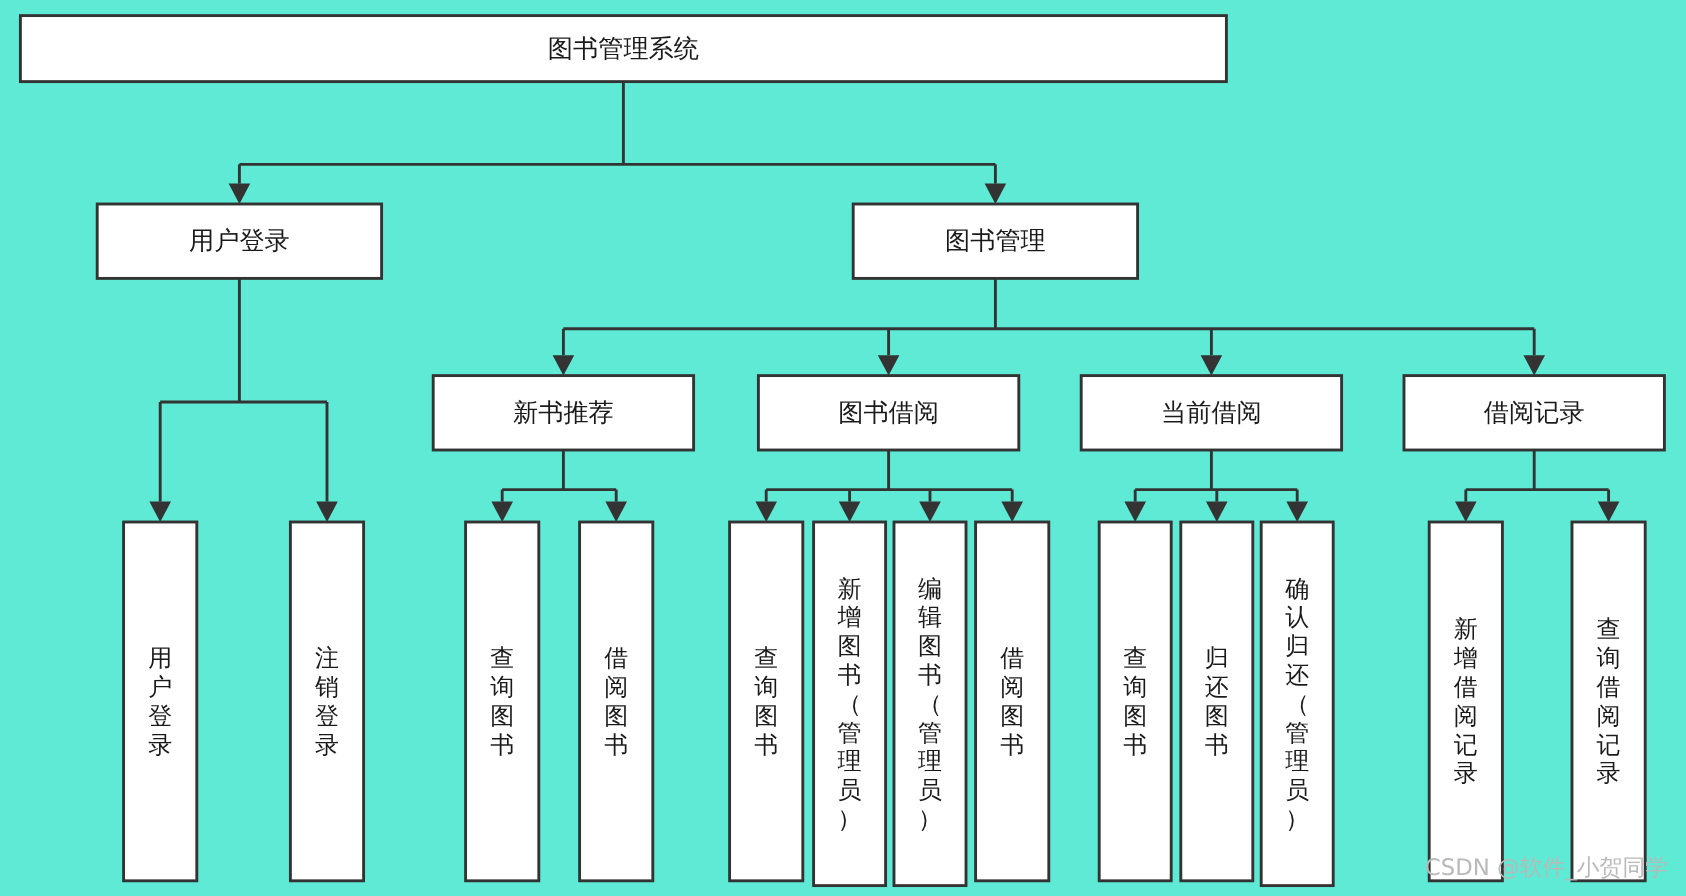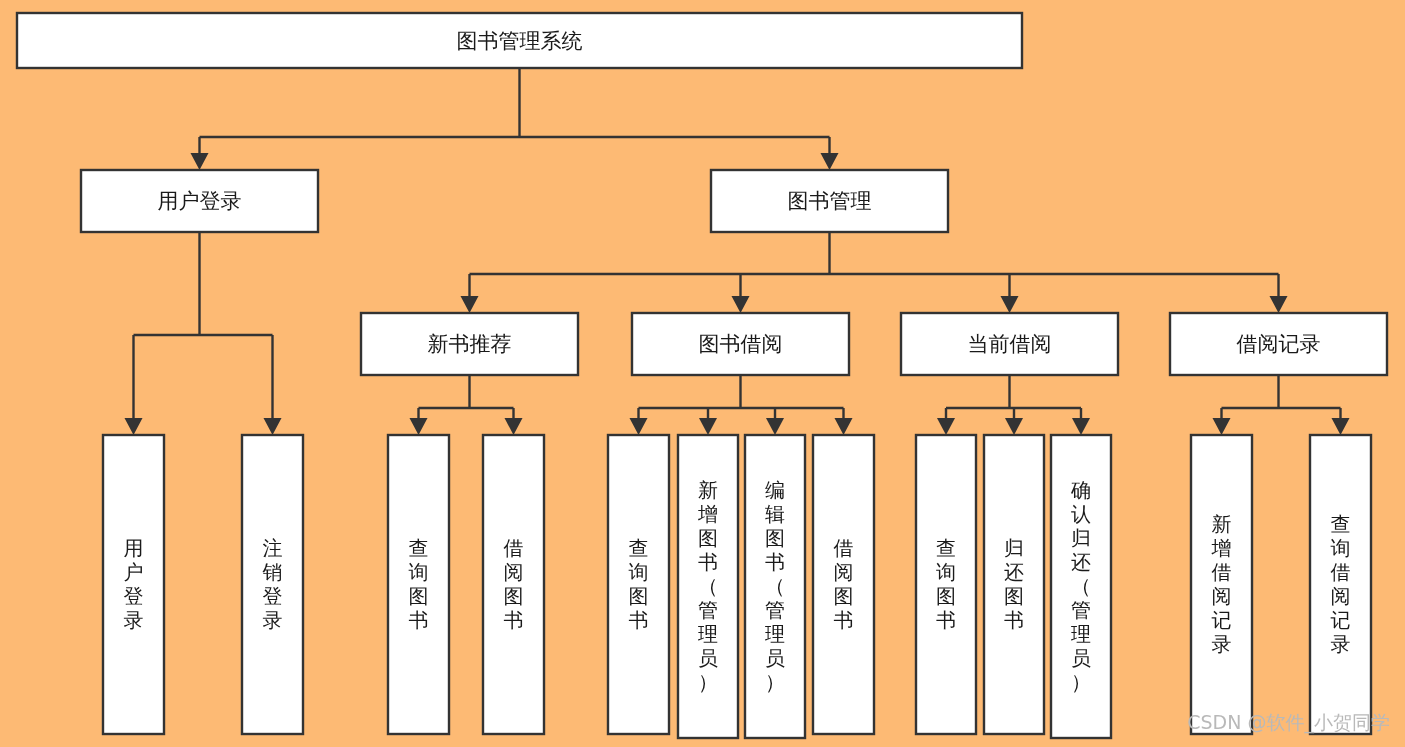--- a/index.html
+++ b/index.html
@@ -8,21 +8,21 @@
     padding: 0;
     background: #ffffff;
   }
   body {
     font-family: "DejaVu Sans", "Liberation Sans", sans-serif;
   }
   #diagram-root {
     position: relative;
     width: 1405px;
     height: 747px;
-    background: #fdba74;
+    background: #5eead4;
     overflow: hidden;
   }
   svg#flow {
     position: absolute;
     left: 0;
     top: 0;
     width: 1405px;
     height: 747px;
     display: block;
   }

